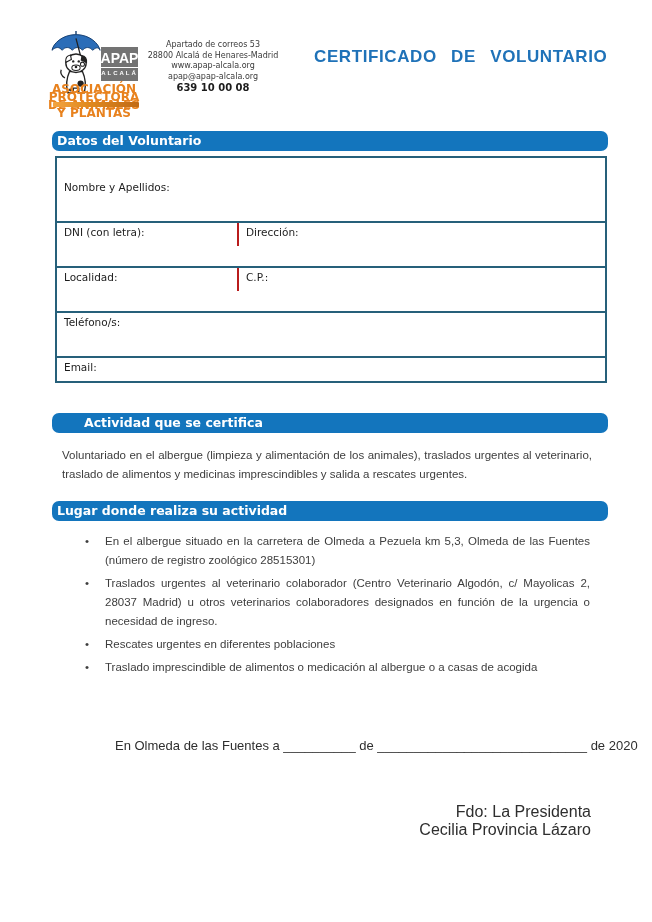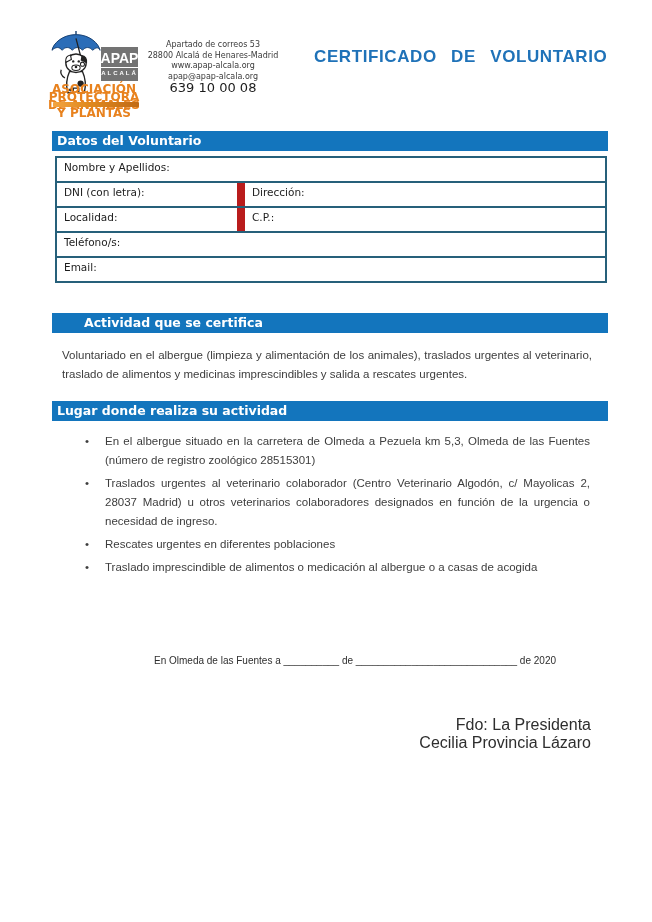--- a/index.html
+++ b/index.html
@@ -45,54 +45,55 @@
     background: linear-gradient(90deg, #f2a441, #e18a1f 40%, #c06a15);
     border-radius: 1px;
   }
 
   .contact {
     position: absolute; left: 141px; top: 40px; width: 144px;
     text-align: center; color: #3a3a3a;
     font-size: 8px; line-height: 10.5px;
     font-family: "DejaVu Sans", sans-serif;
   }
-  .contact .phone { font-weight: normal; font-size: 13px; color: #1c1c1c; margin-top: 1px; }
+  .contact .phone { font-weight: bold; font-size: 10px; color: #1c1c1c; margin-top: 1px; }
 
   .doc-title {
     position: absolute; left: 314px; top: 47px;
     color: #1f72b8; font-weight: bold; font-size: 17px;
     letter-spacing: 0.6px; word-spacing: 9px;
     font-family: "Liberation Sans", sans-serif;
   }
 
   
   .section-bar {
     margin-left: 52px; width: 556px; height: 20px;
     background: #1375bd; color: #ffffff;
     font-family: "DejaVu Sans", sans-serif;
     font-weight: bold; font-size: 12.5px; line-height: 20px;
     padding-left: 5px;
+    border-radius: 7px;
   }
   .bar-datos     { margin-top: 16px; }
   .bar-actividad { margin-top: 30px; padding-left: 32px; }
   .bar-lugar     { margin-top: 17px; }
 
   
   .form-table {
     margin-left: 55px; margin-top: 5px; width: 552px;
     border: 2px solid #26607a;
   }
-  .form-row { display: flex; border-top: 2px solid #26607a; }
+  .form-row { display: flex; border-top: 2px solid #26607a; margin-top: 20px; }
   .form-row:first-child { border-top: none; }
   .form-cell {
     height: 23px; padding: 3px 0 0 7px;
     background: #ffffff;
     font-family: "DejaVu Sans", sans-serif;
     font-size: 10.5px; color: #1c1c1c;
-    border-left: 8px solid #b91c1c;
+    border-left: 2px solid #b91c1c;
     flex: 1 1 auto;
   }
   .form-cell:first-child { border-left: none; }
   .cell-w-182 { flex: 0 0 180px; }
   .cell-w-170 { flex: 0 0 170px; }
 
   
   .activity-text {
     margin: 13px 60px 0 62px;
     font-size: 11.5px; line-height: 19px;
@@ -107,22 +108,22 @@
     flex: 0 0 20px; font-size: 11.5px; line-height: 19px; color: #3d3d3d;
   }
   .bullet-text {
     flex: 1 1 auto; font-size: 11.5px; line-height: 19px;
     color: #3d3d3d; text-align: justify;
     font-family: "Liberation Sans", sans-serif;
   }
 
   
   .date-line {
-    margin-top: 78px; margin-left: 115px; width: 480px;
-    text-align: center; font-size: 10px; color: #2e2e2e;
+    margin-top: 61px; margin-left: 115px; width: 480px;
+    text-align: center; font-size: 13px; color: #2e2e2e;
     font-family: "Liberation Sans", sans-serif;
     white-space: nowrap;
   }
   .signature {
     margin-top: 50px; margin-right: 61px;
     text-align: right; font-size: 16px; line-height: 18px; color: #2e2e2e;
     font-family: "Liberation Sans", sans-serif;
   }
 </style>
 </head>

